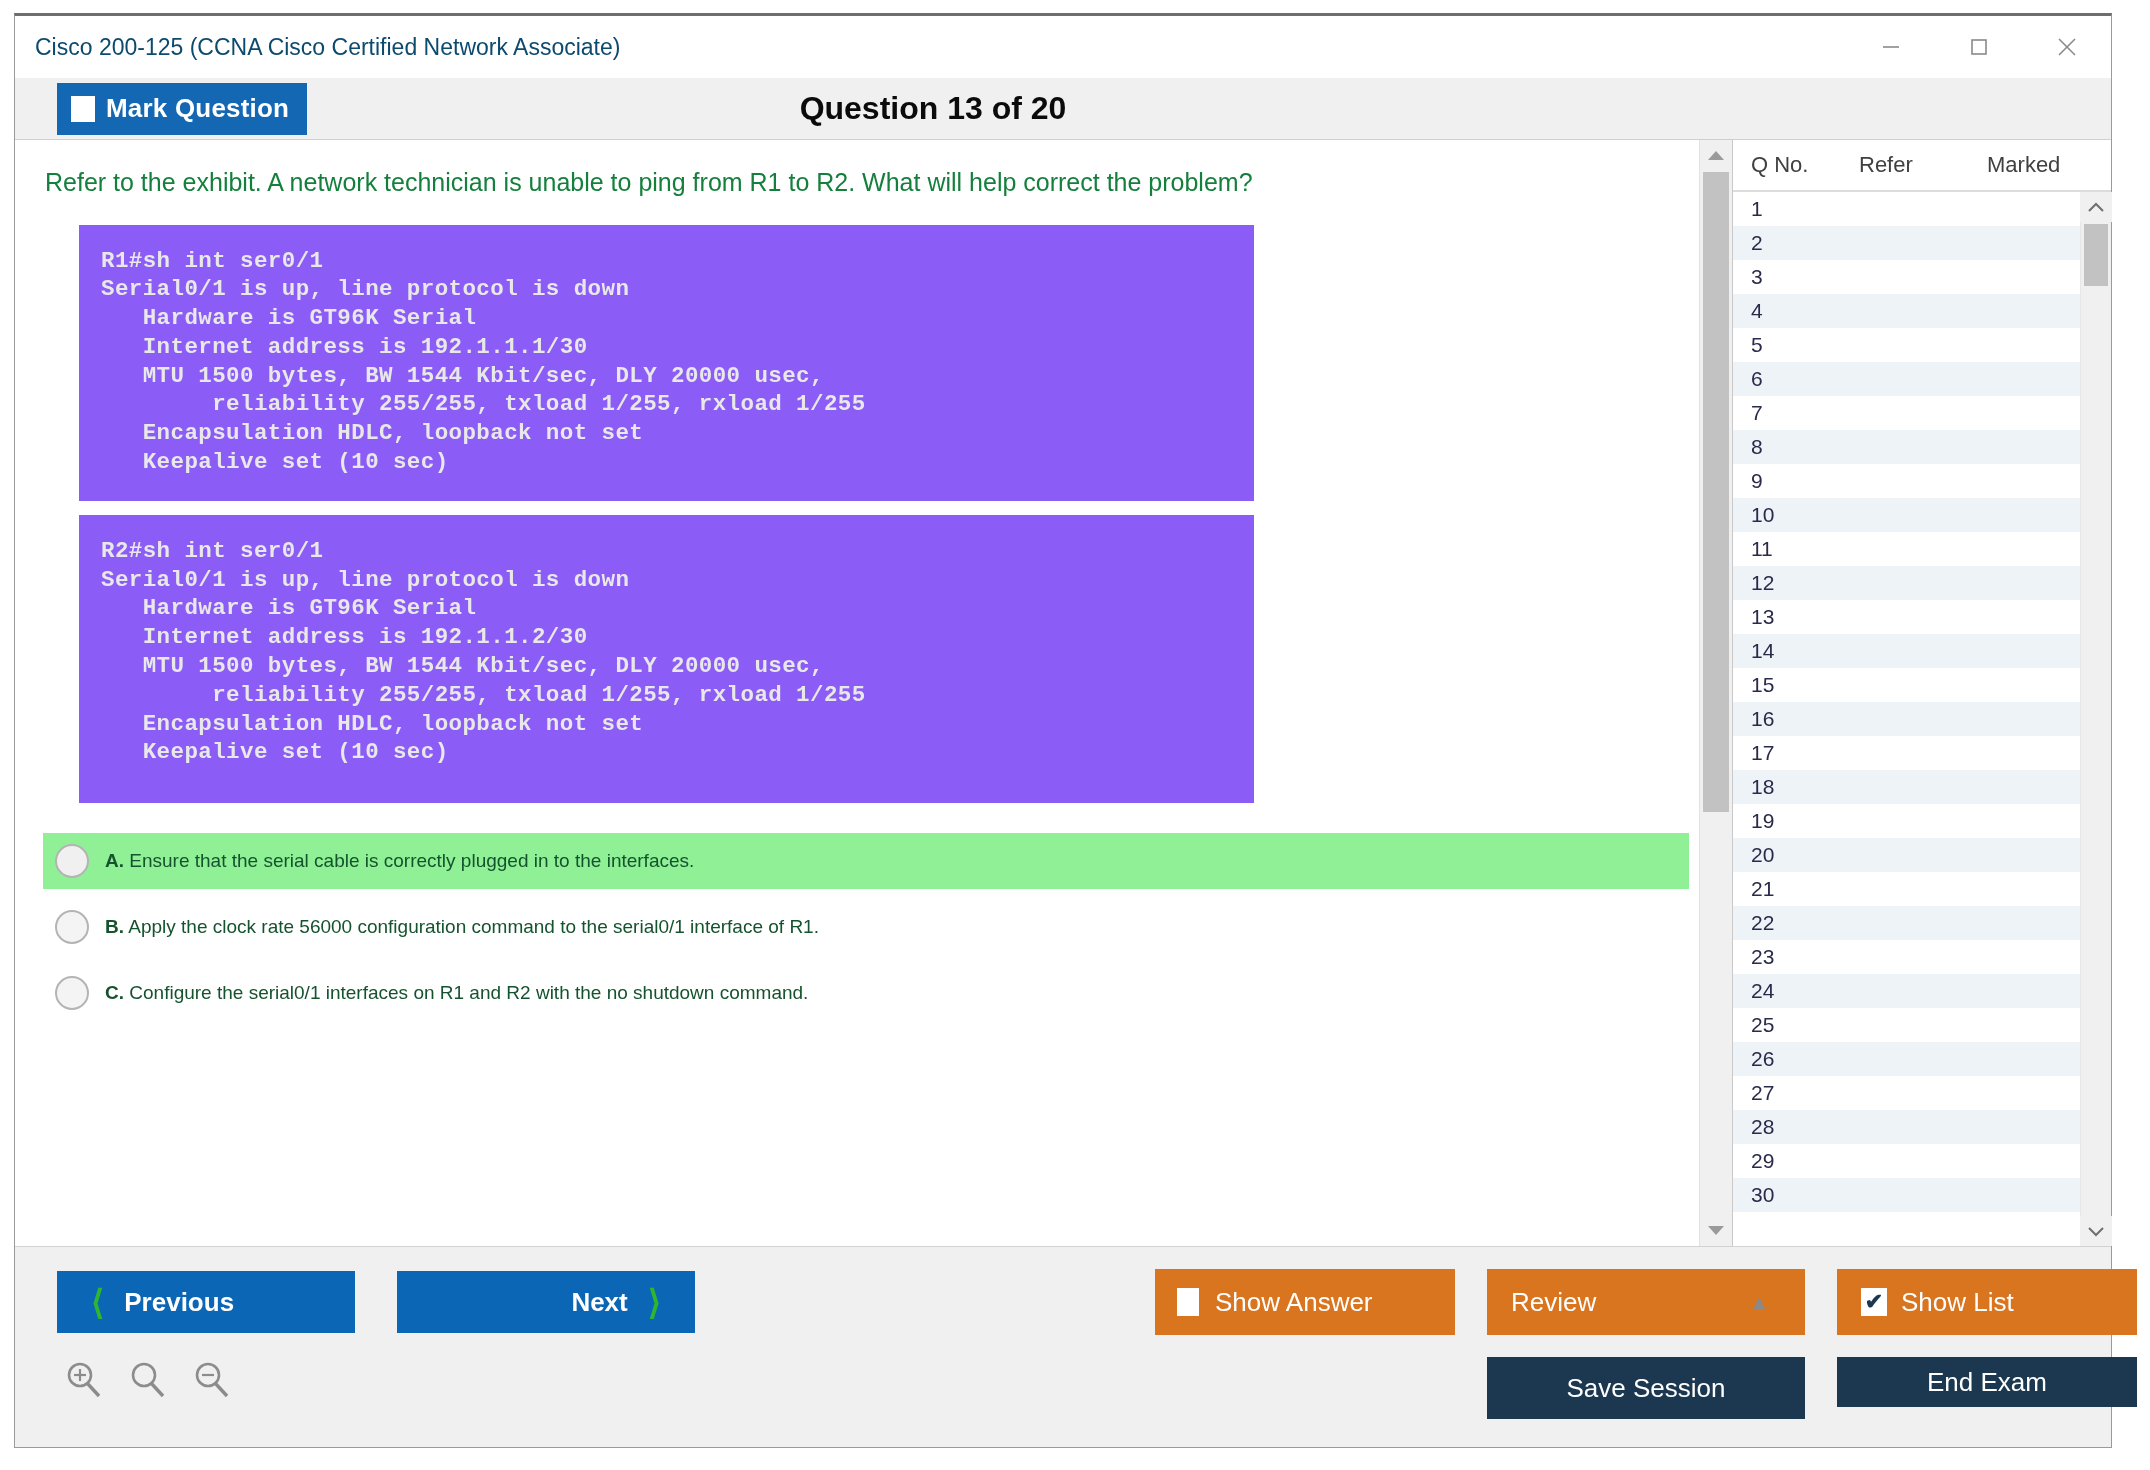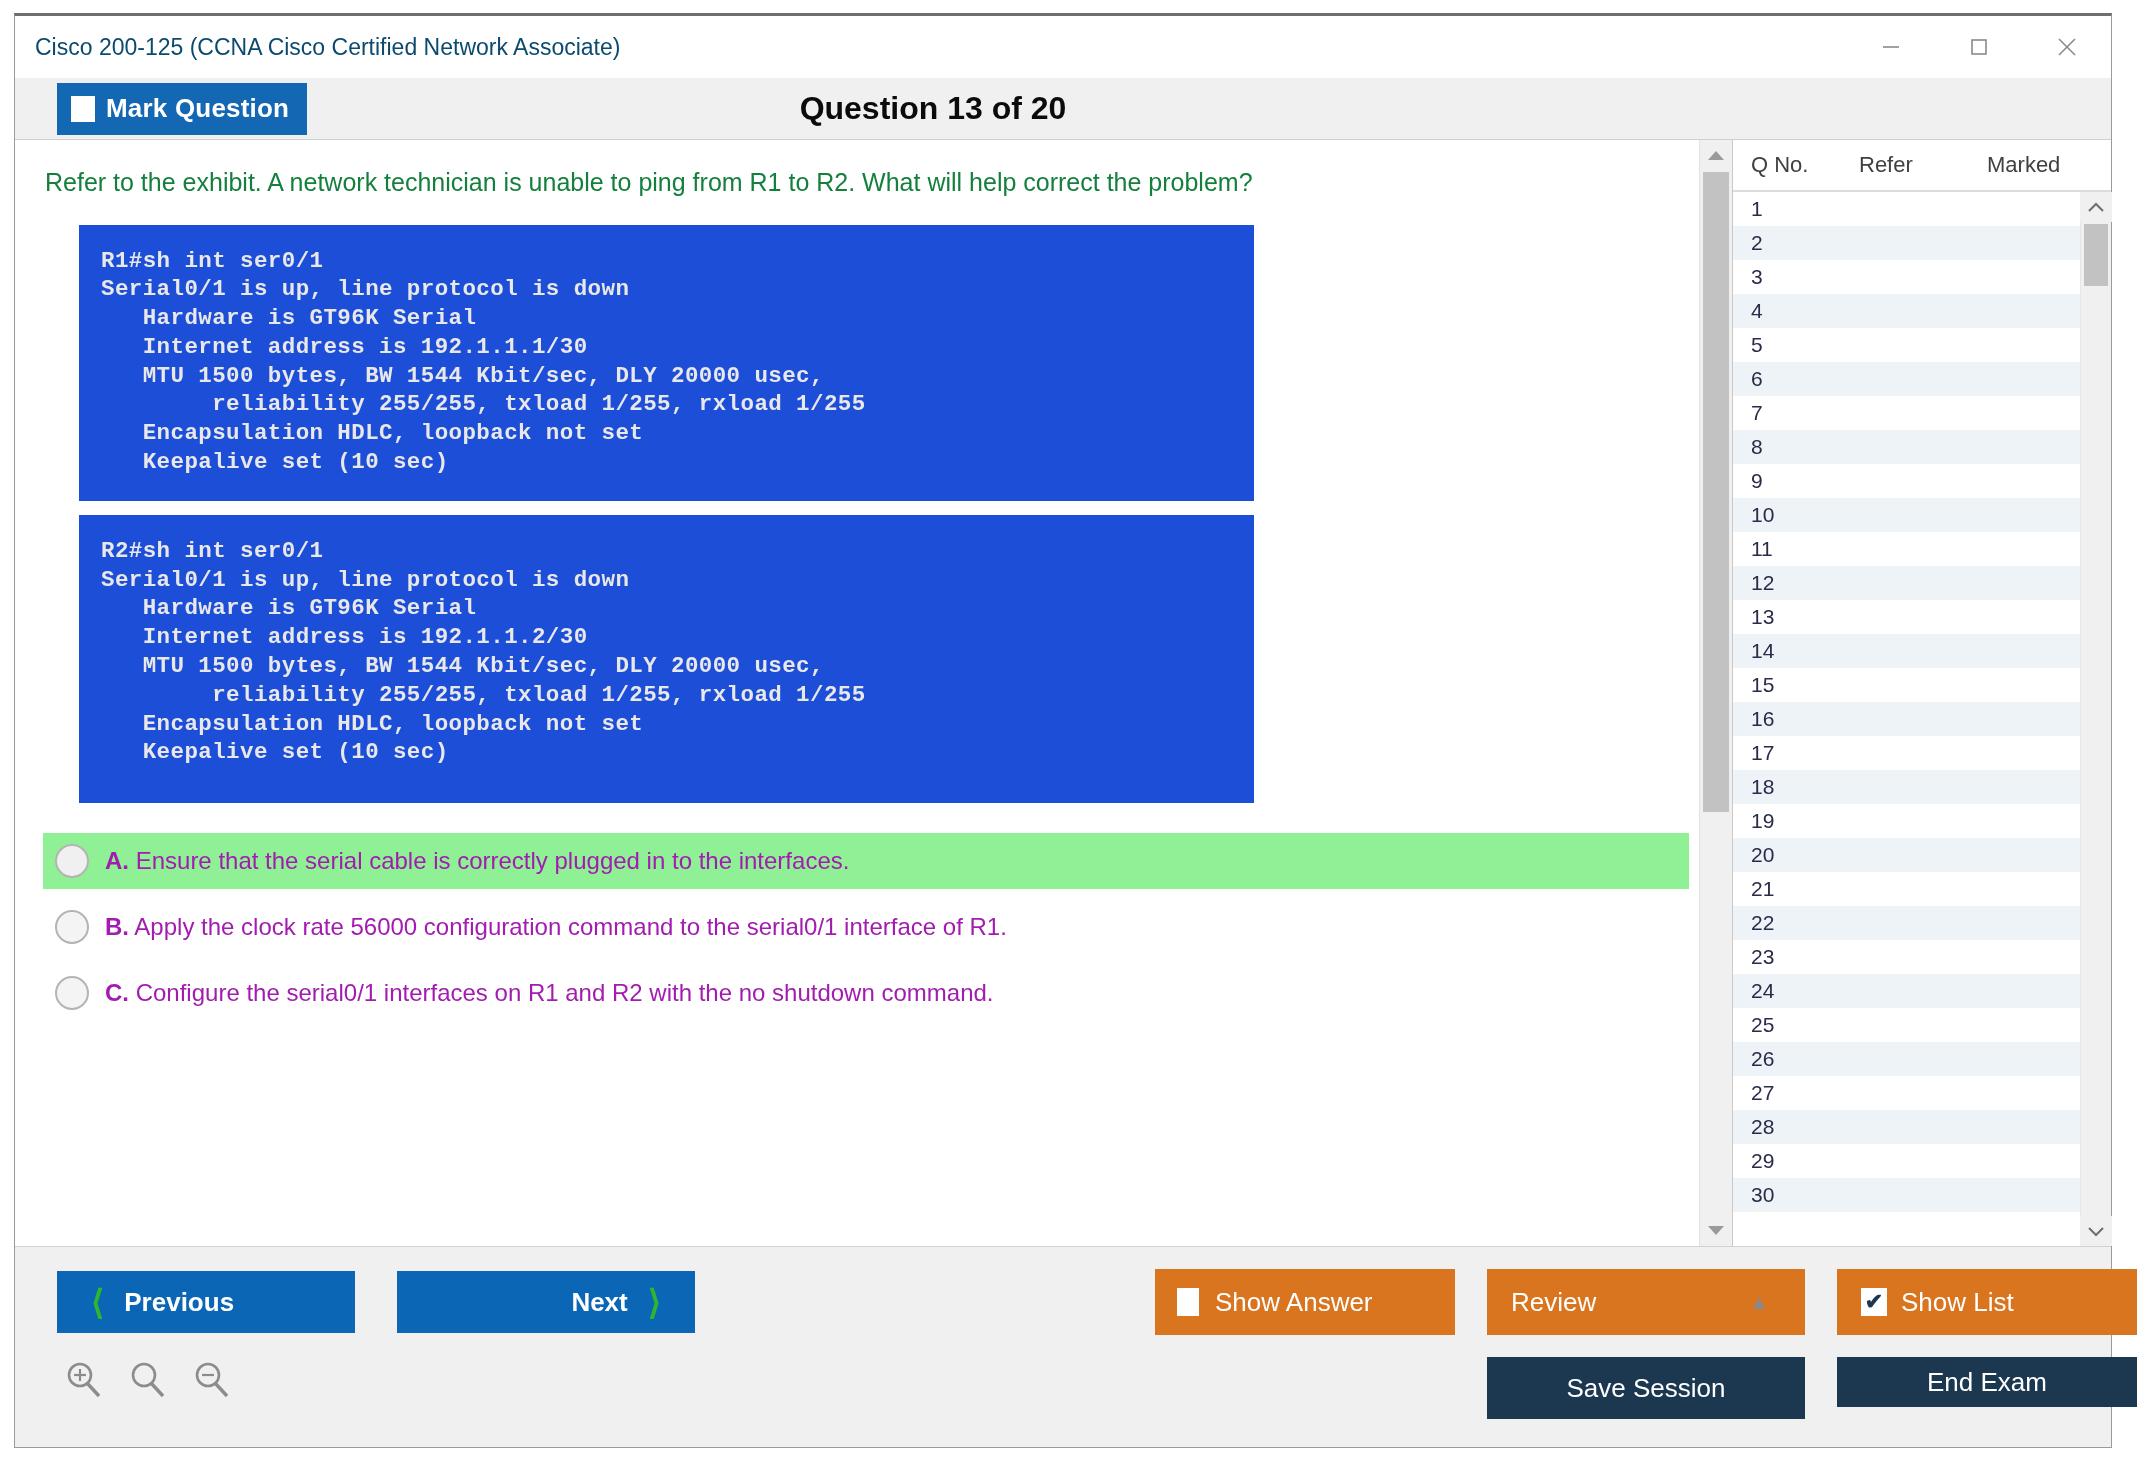--- a/index.html
+++ b/index.html
@@ -122,21 +122,21 @@
   #question-text {
     font-size: 25px;
     color: #15803d;
     padding: 26px 30px 0 30px;
     line-height: 1.3;
   }
   #exhibit-area {
     padding: 26px 0 0 64px;
   }
   .terminal-block {
-    background: #1d4ed8;
+    background: #8b5cf6;
     color: #e8e8e8;
     font-family: "Liberation Mono", "DejaVu Sans Mono", monospace;
     font-size: 22.5px;
     line-height: 1.28;
     padding: 22px 26px 24px 22px;
     width: 1175px;
     box-sizing: border-box;
     white-space: pre;
     font-weight: bold;
     letter-spacing: .4px;
@@ -162,22 +162,22 @@
     width: 34px;
     height: 34px;
     border-radius: 50%;
     border: 2px solid #b4b4b4;
     background: #f4f4f4;
     flex: 0 0 auto;
     box-sizing: border-box;
   }
   .answer-row.highlight .answer-radio { background: #f0f0f0; }
   .answer-text {
-    font-size: 24px;
-    color: #a21caf;
+    font-size: 19px;
+    color: #14532d;
     white-space: nowrap;
   }
   .answer-text .opt-letter { font-weight: bold; }
 
   
   #question-scrollbar {
     width: 32px;
     flex: 0 0 auto;
     background: #f0f0f0;
     border-left: 1px solid #e2e2e2;

